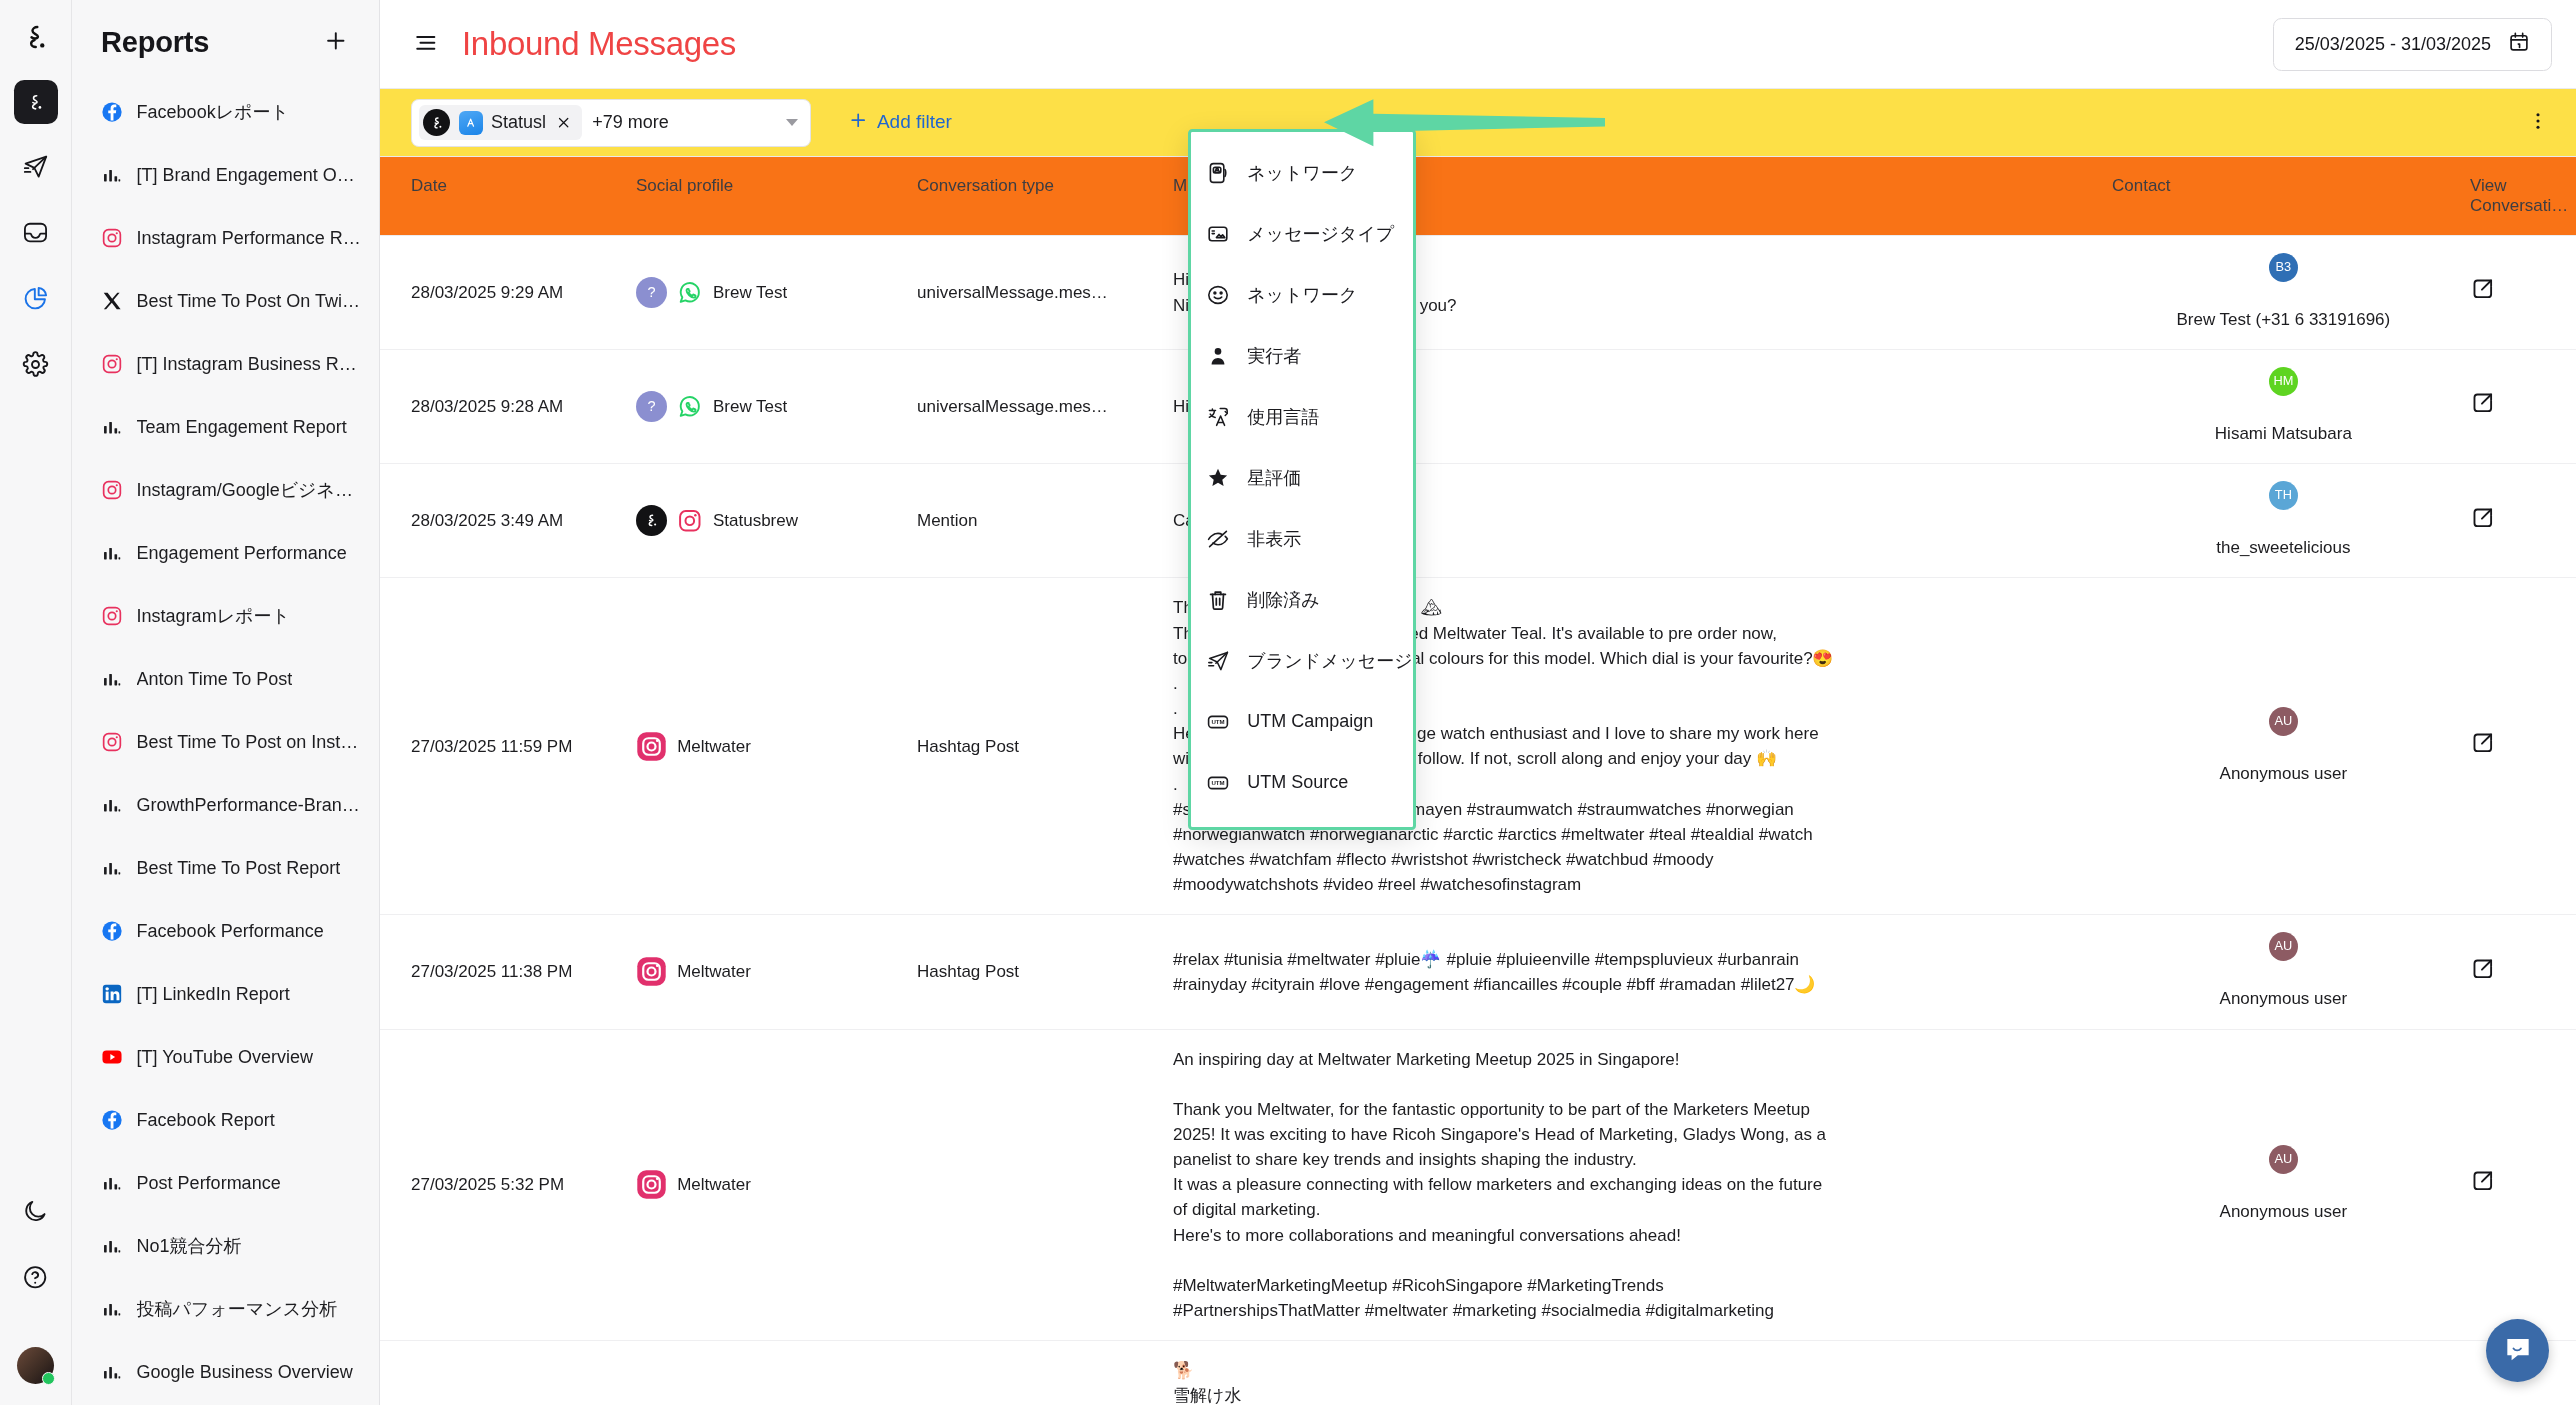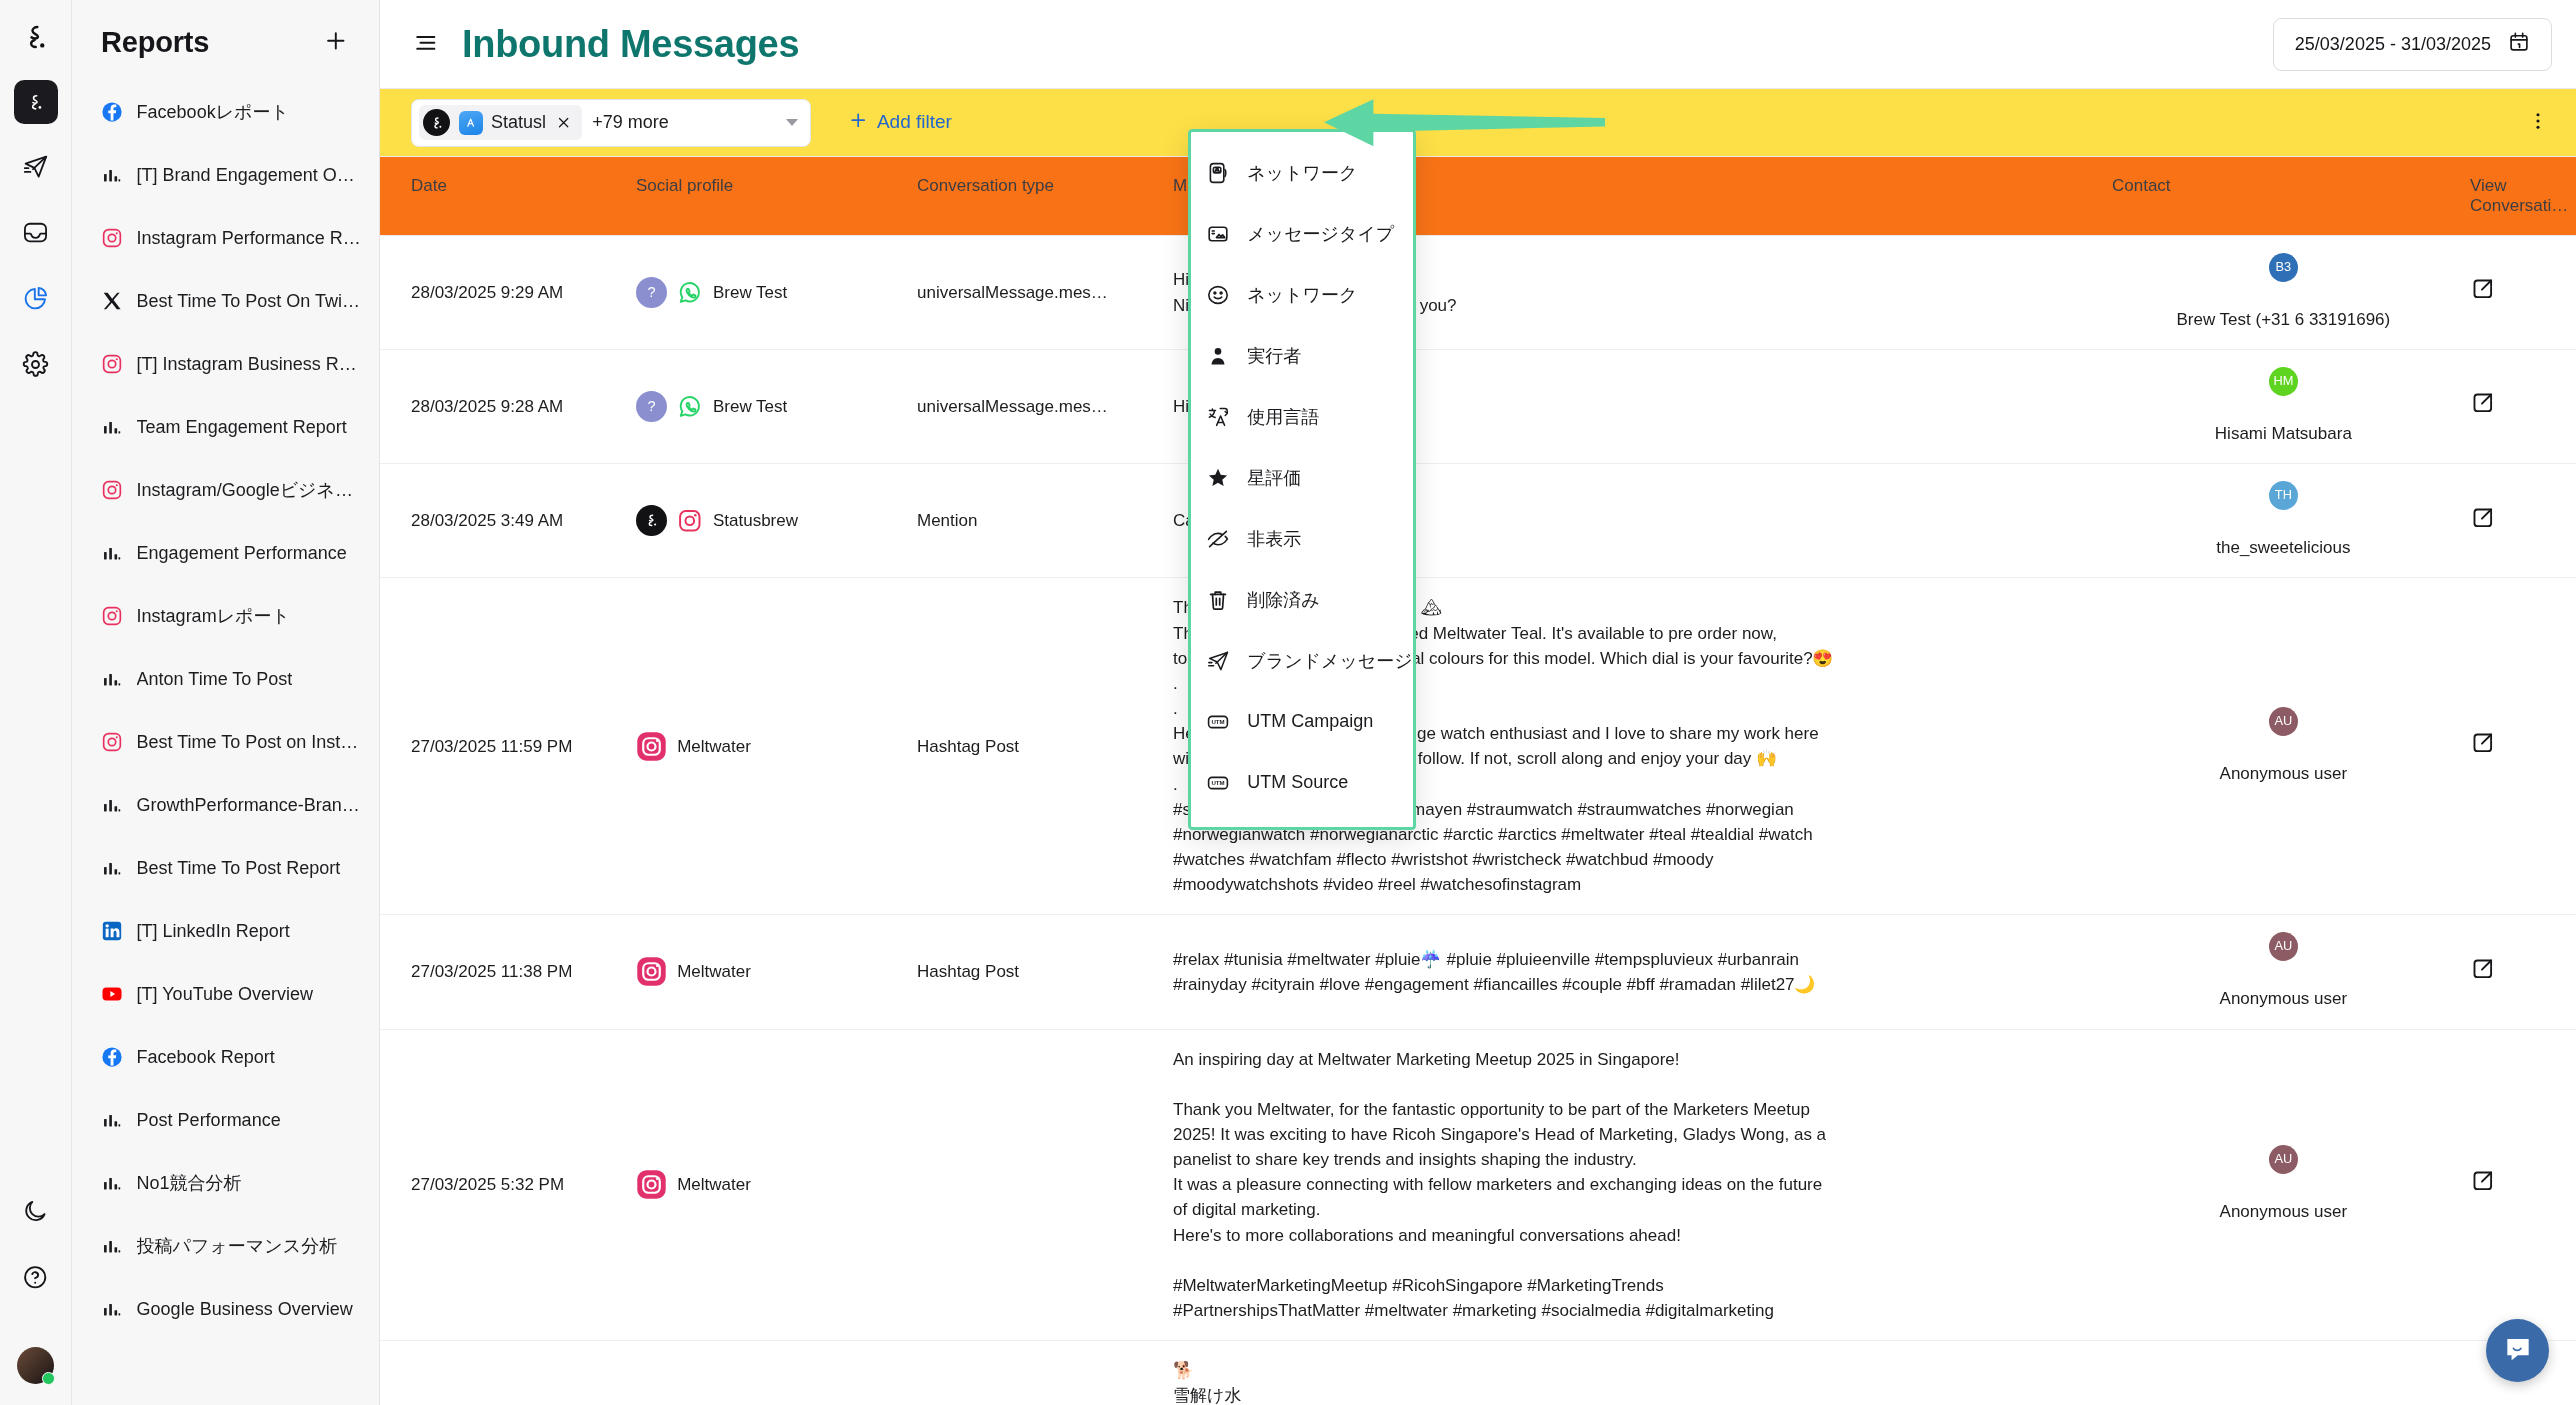--- a/index.html
+++ b/index.html
@@ -70,21 +70,21 @@
   .main { flex: 1 1 auto; height: 1406px; display: flex; flex-direction: column; background: #fff; position: relative; min-width:0; }
 
   .topbar {
     height: 89px; flex: 0 0 89px;
     display: flex; align-items: center;
     padding: 0 24px 0 31px;
     border-bottom: 0.9px solid #eaeaec;
     background: #fff;
   }
   .hamburger { width: 29px; height: 29px; display:flex;align-items:center;justify-content:center; cursor:pointer; margin-right: 22px;}
-  .page-title { font-size: 38px; font-weight: 700; color: #0f766e; letter-spacing: -0.3px;}
+  .page-title { font-size: 33px; font-weight: 400; color: #ef4444; letter-spacing: -0.3px;}
   .topbar-spacer { flex: 1 1 auto; }
   .daterange {
     display: flex; align-items: center; gap: 17px;
     border: 0.9px solid #dcdce0; border-radius: 8.5px;
     padding: 12px 21px; font-size: 18px; color: #16161a; cursor: pointer;
     background: #fff;
   }
 
   .filterbar {
     height: 68px; flex: 0 0 68px;
@@ -397,20 +397,29 @@
         <div class="rep-item">
           <span class="rep-ico">
             <svg width="22" height="22" viewBox="0 0 24 24" fill="#1d1d20">
               <rect x="3.3" y="11" width="2.9" height="8" rx="0.6"></rect>
               <rect x="9" y="6.6" width="2.9" height="12.4" rx="0.6"></rect>
               <rect x="14.7" y="13.4" width="2.9" height="5.6" rx="0.6"></rect>
               <rect x="19.1" y="16.6" width="1.9" height="2.4" rx="0.6"></rect>
             </svg>
           </span>
           <span class="rep-label">Best Time To Post Report</span>
+        </div>
+        <div class="rep-item">
+          <span class="rep-ico">
+            <svg width="22" height="22" viewBox="0 0 24 24">
+              <circle cx="12" cy="12" r="10.5" fill="#1877f2"></circle>
+              <path d="M13.6 21.3V13.3h2.6l.4-3.1h-3v-2c0-.9.25-1.5 1.5-1.5h1.6V3.9a21 21 0 0 0-2.3-.12c-2.3 0-3.9 1.4-3.9 4v2.45H7.9v3.1h2.6v8z" fill="#fff"></path>
+            </svg>
+          </span>
+          <span class="rep-label">Facebook Performance</span>
         </div>
         <div class="rep-item">
           <span class="rep-ico">
             <svg width="22" height="22" viewBox="0 0 24 24">
               <rect x="2" y="2" width="20" height="20" rx="3.3" fill="#0a66c2"></rect>
               <rect x="5.1" y="9.4" width="3.2" height="9.4" fill="#fff"></rect>
               <circle cx="6.7" cy="6.4" r="1.9" fill="#fff"></circle>
               <path d="M10.5 9.4h3.1v1.3c.5-.9 1.6-1.6 3-1.6 2.4 0 3.5 1.5 3.5 4.2v5.5h-3.2v-4.9c0-1.3-.5-2.1-1.6-2.1-1 0-1.6.7-1.6 2v5h-3.2z" fill="#fff"></path>
             </svg>
           </span>

